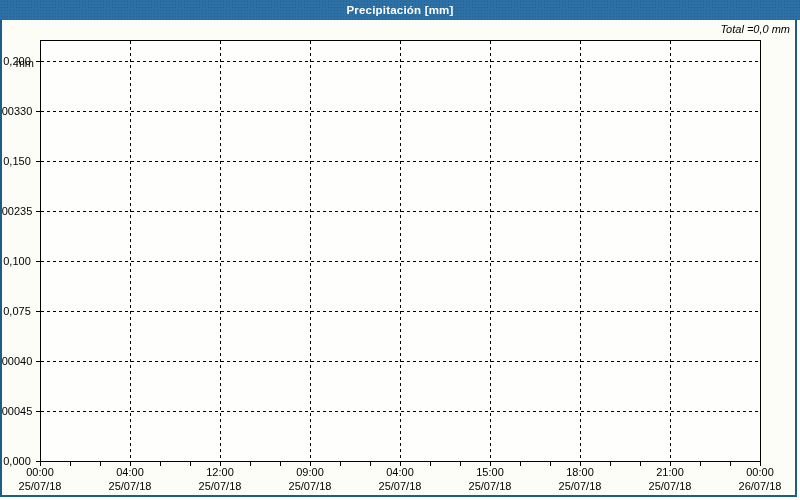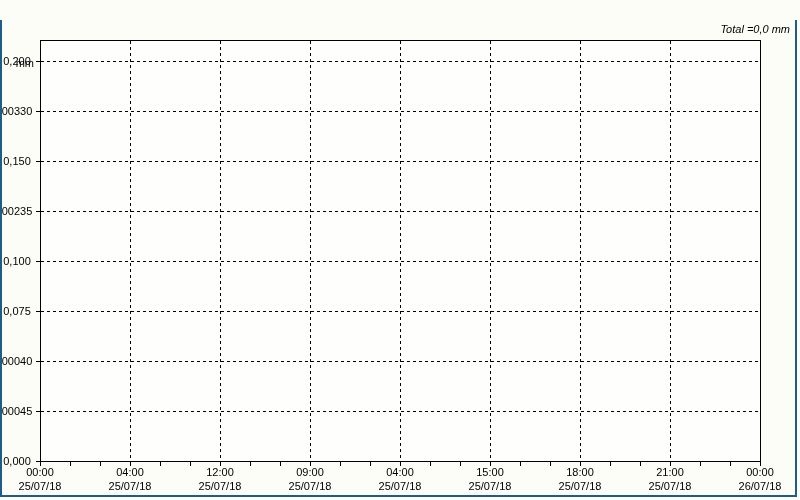--- a/index.html
+++ b/index.html
@@ -70,20 +70,23 @@
   .total{
     position:absolute;top:22px;right:10px;height:14px;line-height:14px;
     font-size:11px;text-align:right;font-style:italic;
   }
 </style>
 </head>
 <body>
 
 <div id="stage">
 
+  <div class="titlebar">
+    <span class="title">Precipitación [mm]</span>
+  </div>
 
   <div class="total">Total =0,0 mm</div>
 
   <div class="yunit">mm</div>
 
   <div class="plot"></div>
 
   <div class="hgrid" style="top:61px"></div>
   <div class="hgrid" style="top:111px"></div>
   <div class="hgrid" style="top:161px"></div>

